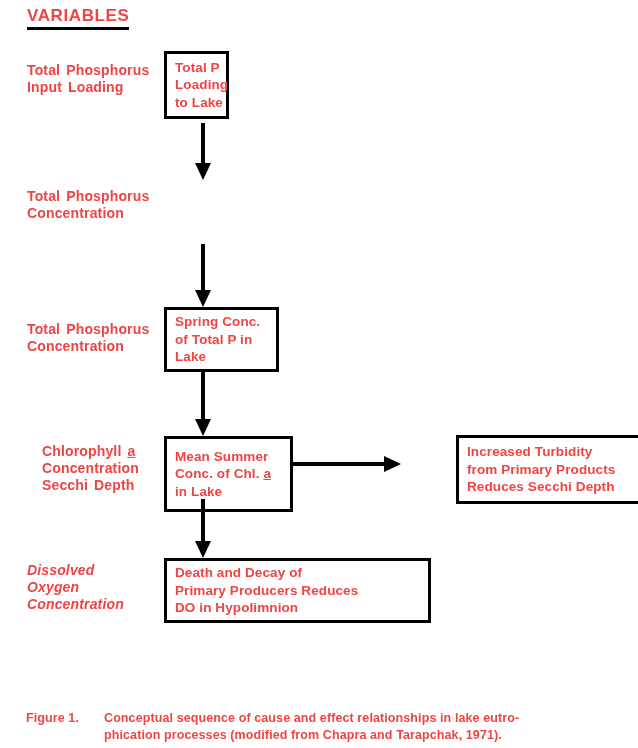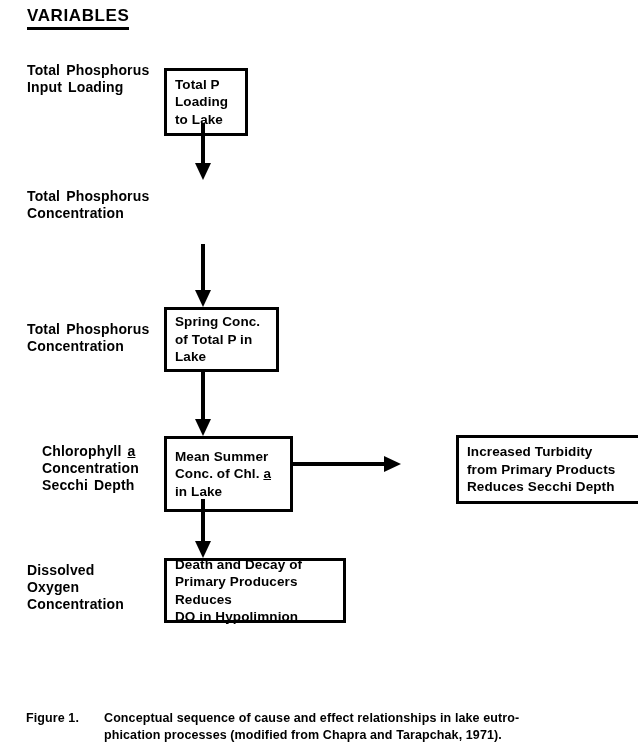--- a/index.html
+++ b/index.html
@@ -6,21 +6,21 @@
     margin: 0;
     padding: 0;
     background: #ffffff;
   }
   #page {
     position: relative;
     width: 638px;
     height: 748px;
     background: #ffffff;
     font-family: "Liberation Sans", sans-serif;
-    color: #000000;
+    color: #ef4444;
     overflow: hidden;
   }
 
   
   #variables-heading {
     position: absolute;
     left: 27px;
     top: 7px;
     font-size: 17px;
     font-weight: bold;
@@ -138,40 +138,40 @@
 <body>
 
 <div id="page">
 
   <div id="variables-heading">VARIABLES</div>
 
   <div class="var-label" style="top:62px;">Total Phosphorus<br>Input Loading</div>
   <div class="var-label" style="top:188px;">Total Phosphorus<br>Concentration</div>
   <div class="var-label" style="top:321px;">Total Phosphorus<br>Concentration</div>
   <div class="var-label" style="top:443px;margin-left:15px;">Chlorophyll <span class="ital-a">a</span><br>Concentration<br>Secchi Depth</div>
-  <div class="var-label" style="top:562px;">Dissolved<br>Oxygen<br>Concentration</div>
-
-  <div class="flow-box" style="left:164px; top:68px; width:84px; height:68px;">
+  <div class="var-label" style="top:562px;font-style:italic;">Dissolved<br>Oxygen<br>Concentration</div>
+
+  <div class="flow-box" style="left:164px; top:51px; width:65px; height:68px;">
     <div class="box-text">Total P<br>Loading<br>to Lake</div>
   </div>
 
 
   <div class="flow-box" style="left:164px; top:307px; width:115px; height:65px;">
     <div class="box-text">Spring Conc.<br>of Total P in<br>Lake</div>
   </div>
 
   <div class="flow-box" style="left:164px; top:436px; width:129px; height:76px;">
     <div class="box-text">Mean Summer<br>Conc. of Chl. <span class="ital-a">a</span><br>in Lake</div>
   </div>
 
   <div class="flow-box" style="left:456px; top:435px; width:189px; height:69px;">
     <div class="box-text">Increased Turbidity<br>from Primary Products<br>Reduces Secchi Depth</div>
   </div>
 
-  <div class="flow-box" style="left:164px; top:558px; width:182px; height:65px;">
+  <div class="flow-box" style="left:164px; top:558px; width:267px; height:65px;">
     <div class="box-text">Death and Decay of<br>Primary Producers Reduces<br>DO in Hypolimnion</div>
   </div>
 
   <div class="arrow-v" style="left:203px; top:123px;">
     <div class="stem" style="height:40px;"></div>
     <div class="head" style="top:40px;"></div>
   </div>
 
   <div class="arrow-v" style="left:203px; top:244px;">
     <div class="stem" style="height:46px;"></div>

